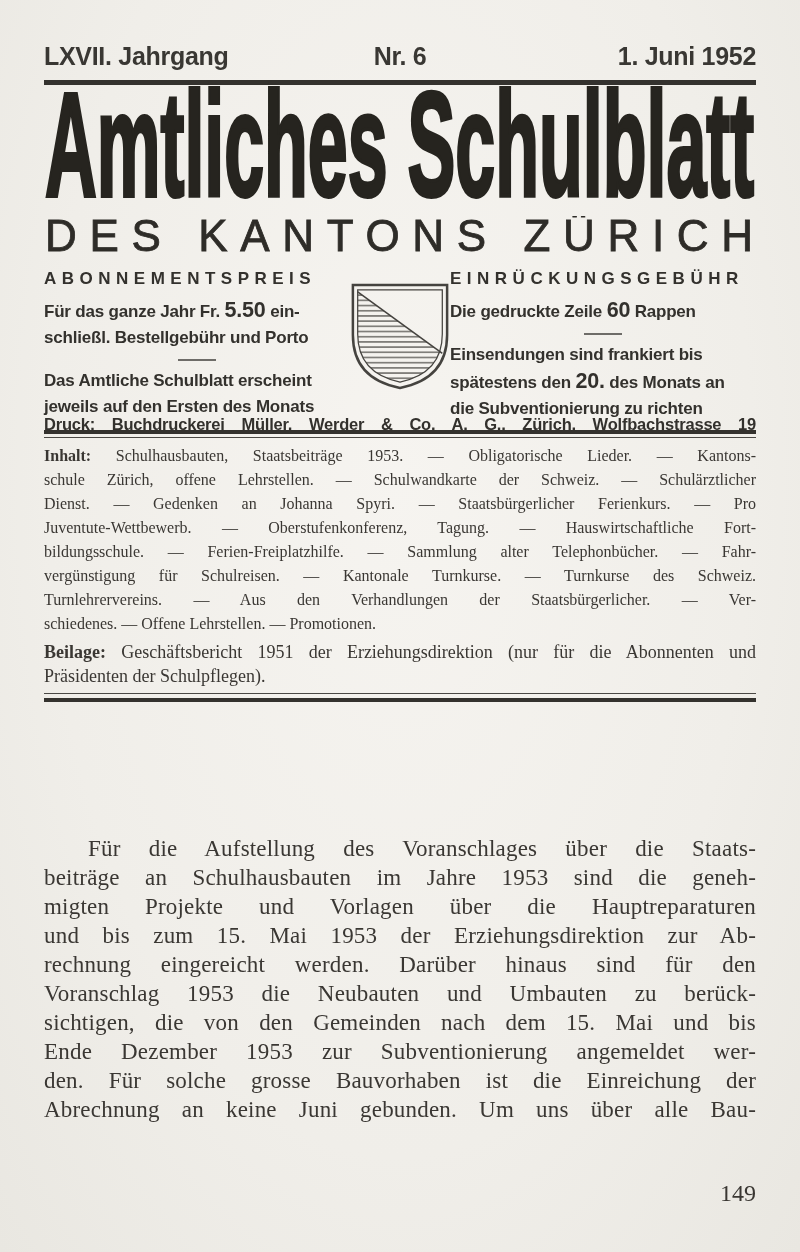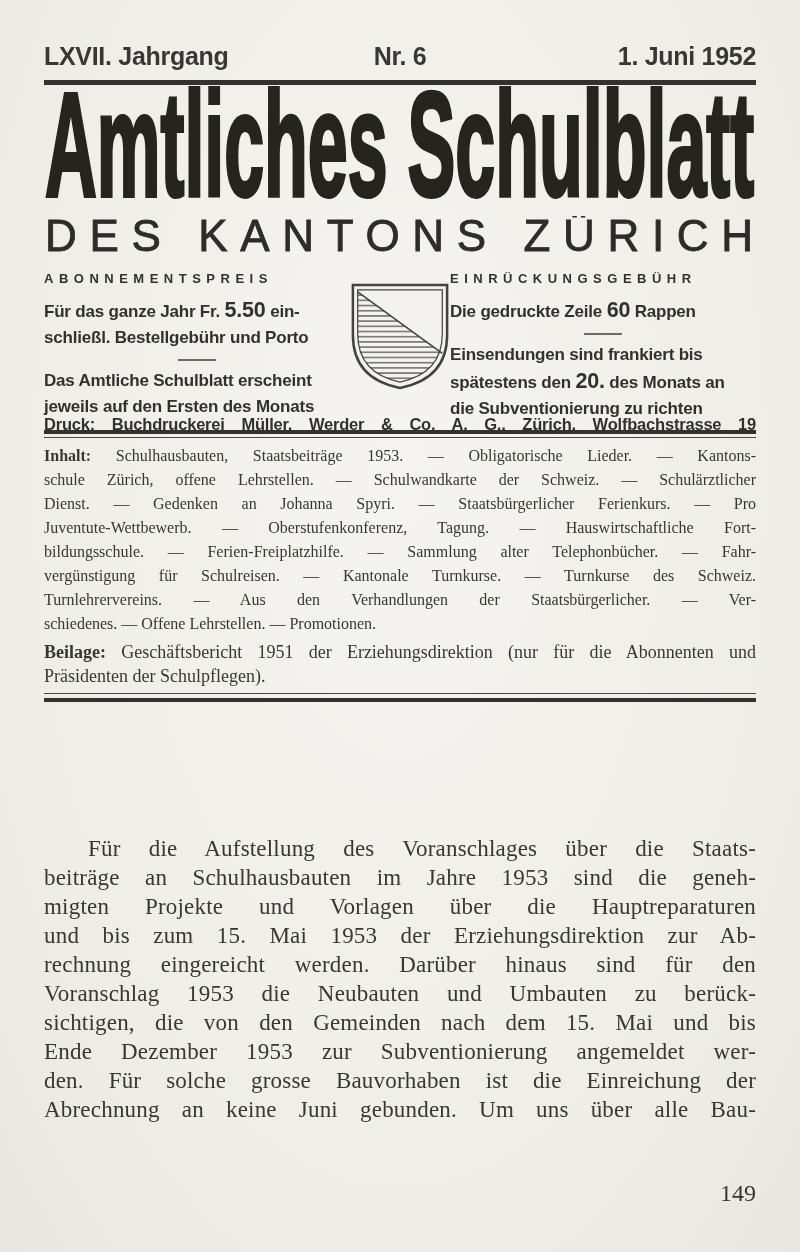--- a/index.html
+++ b/index.html
@@ -30,21 +30,21 @@
   .title-text { font-family:"Liberation Sans", sans-serif; font-weight:700; font-size:148px;
     fill:#26241f; stroke:#26241f; stroke-width:4px; }
   .subtitle-svg { top:216px; }
   .subtitle-text { font-family:"Liberation Sans", sans-serif; font-weight:400; font-size:44px;
     fill:#2e2c28; stroke:#2e2c28; stroke-width:0.8px; }
 
   
   .info-grid { top:266px; display:flex; justify-content:space-between; }
   .info-col { width:306px; font-weight:700; font-size:17px; line-height:26px;
     letter-spacing:-0.2px; color:#33312d; }
-  .info-col .colhead { font-size:13px; letter-spacing:5.5px; margin-bottom:5px; white-space:nowrap; }
+  .info-col .colhead { font-size:17px; letter-spacing:5.5px; margin-bottom:5px; white-space:nowrap; }
   .bignum { font-size:21.5px; }
   .mini-divider { width:38px; border-top:2px solid #6e6c68; margin:8px auto 7px auto; }
   .crest-box { width:100px; display:flex; justify-content:center; align-items:flex-start; padding-top:15px; }
   .shield-line { stroke:#45433f; fill:none; }
 
   
   .druck { top:415px; font-weight:700; font-size:16.5px; letter-spacing:-0.2px; color:#33312d;text-decoration:underline; }
 
   .rule-a { top:430px; height:3px; border-top:4.5px solid #34322e; border-bottom:1.5px solid #4a4844; background:transparent; }
   .rule-b { top:693px; height:4px; border-top:1.5px solid #4a4844; border-bottom:4.5px solid #34322e; background:transparent; }

